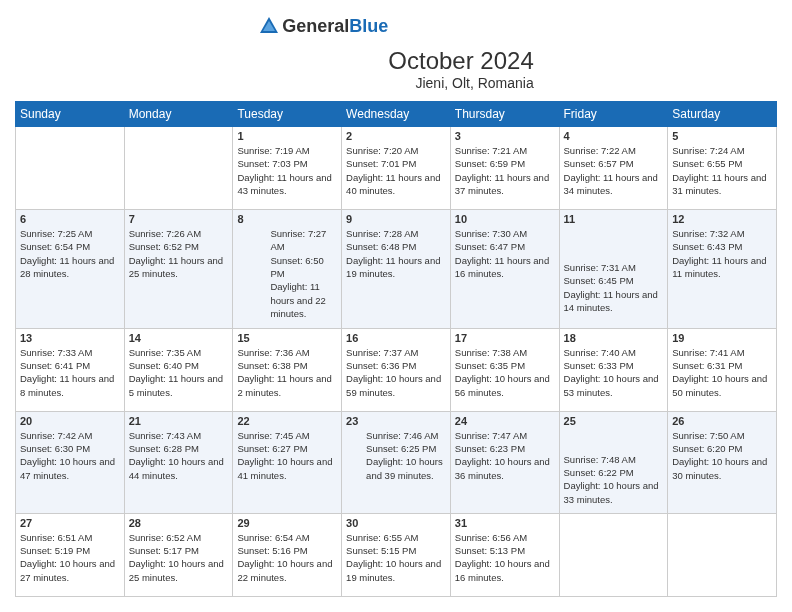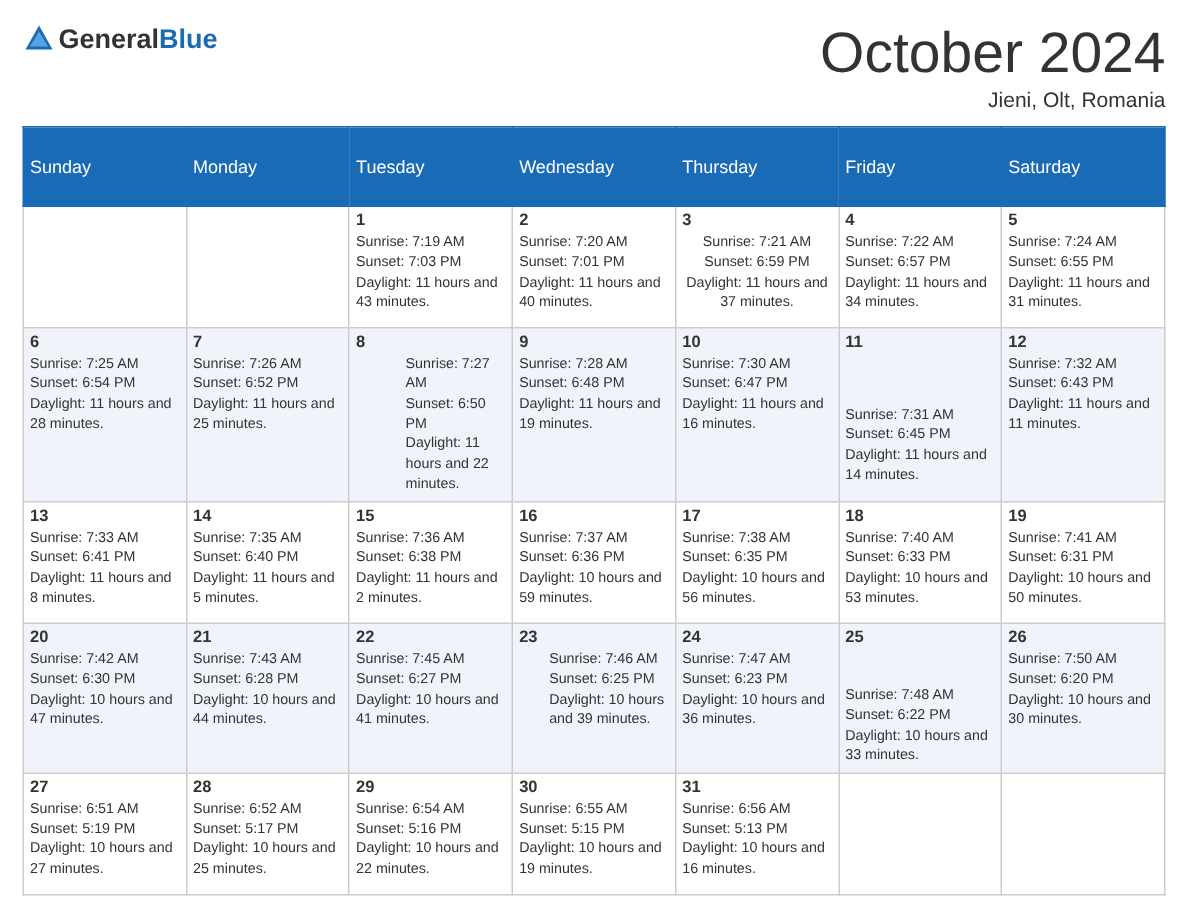--- a/index.html
+++ b/index.html
@@ -12,21 +12,21 @@
     }
     .page {
       width: 792px;
       height: 612px;
       padding: 15px;
       display: flex;
       flex-direction: column;
     }
     .header {
       display: flex;
-      justify-content: space-between;
+      justify-content: center;
       align-items: flex-start;
       margin-bottom: 10px;
     }
     .logo {
       display: flex;
       align-items: center;
     }
     .logo-text-general {
       font-size: 18px;
       font-weight: bold;
@@ -39,40 +39,41 @@
     }
     .logo-icon {
       width: 22px;
       height: 22px;
       margin-right: 2px;
     }
     .title-block {
       text-align: right;
     }
     .month-title {
-      font-size: 38px;
+      font-size: 24px;
       font-weight: normal;
       color: #333;
+      margin-top: 32px;
     }
     .location-title {
       font-size: 14px;
       color: #333;
     }
     .calendar {
       flex: 1;
       border: 1px solid #ccc;
       border-collapse: collapse;
       width: 100%;
       table-layout: fixed;
     }
     .calendar th {
       background-color: #1a6bb5;
       color: white;
       text-align: left;
-      padding: 19px 4px;
+      padding: 5px 4px;
       font-size: 12px;
       font-weight: normal;
       border: 1px solid #1a6bb5;
     }
     .calendar td {
       border: 1px solid #ccc;
       vertical-align: top;
       padding: 3px 4px;
       font-size: 10px;
       color: #333;
@@ -142,21 +143,21 @@
 Daylight: 11 hours and 43 minutes.</div>
           </td>
           <td>
             <span class="day-num">2</span>
             <div class="day-info" style="white-space: pre-line;">Sunrise: 7:20 AM
 Sunset: 7:01 PM
 Daylight: 11 hours and 40 minutes.</div>
           </td>
           <td>
             <span class="day-num">3</span>
-            <div class="day-info" style="white-space: pre-line; text-align: center;">Sunrise: 7:21 AM
+            <div class="day-info" style="white-space: pre-line;">Sunrise: 7:21 AM
 Sunset: 6:59 PM
 Daylight: 11 hours and 37 minutes.</div>
           </td>
           <td>
             <span class="day-num">4</span>
             <div class="day-info" style="white-space: pre-line;">Sunrise: 7:22 AM
 Sunset: 6:57 PM
 Daylight: 11 hours and 34 minutes.</div>
           </td>
           <td>

